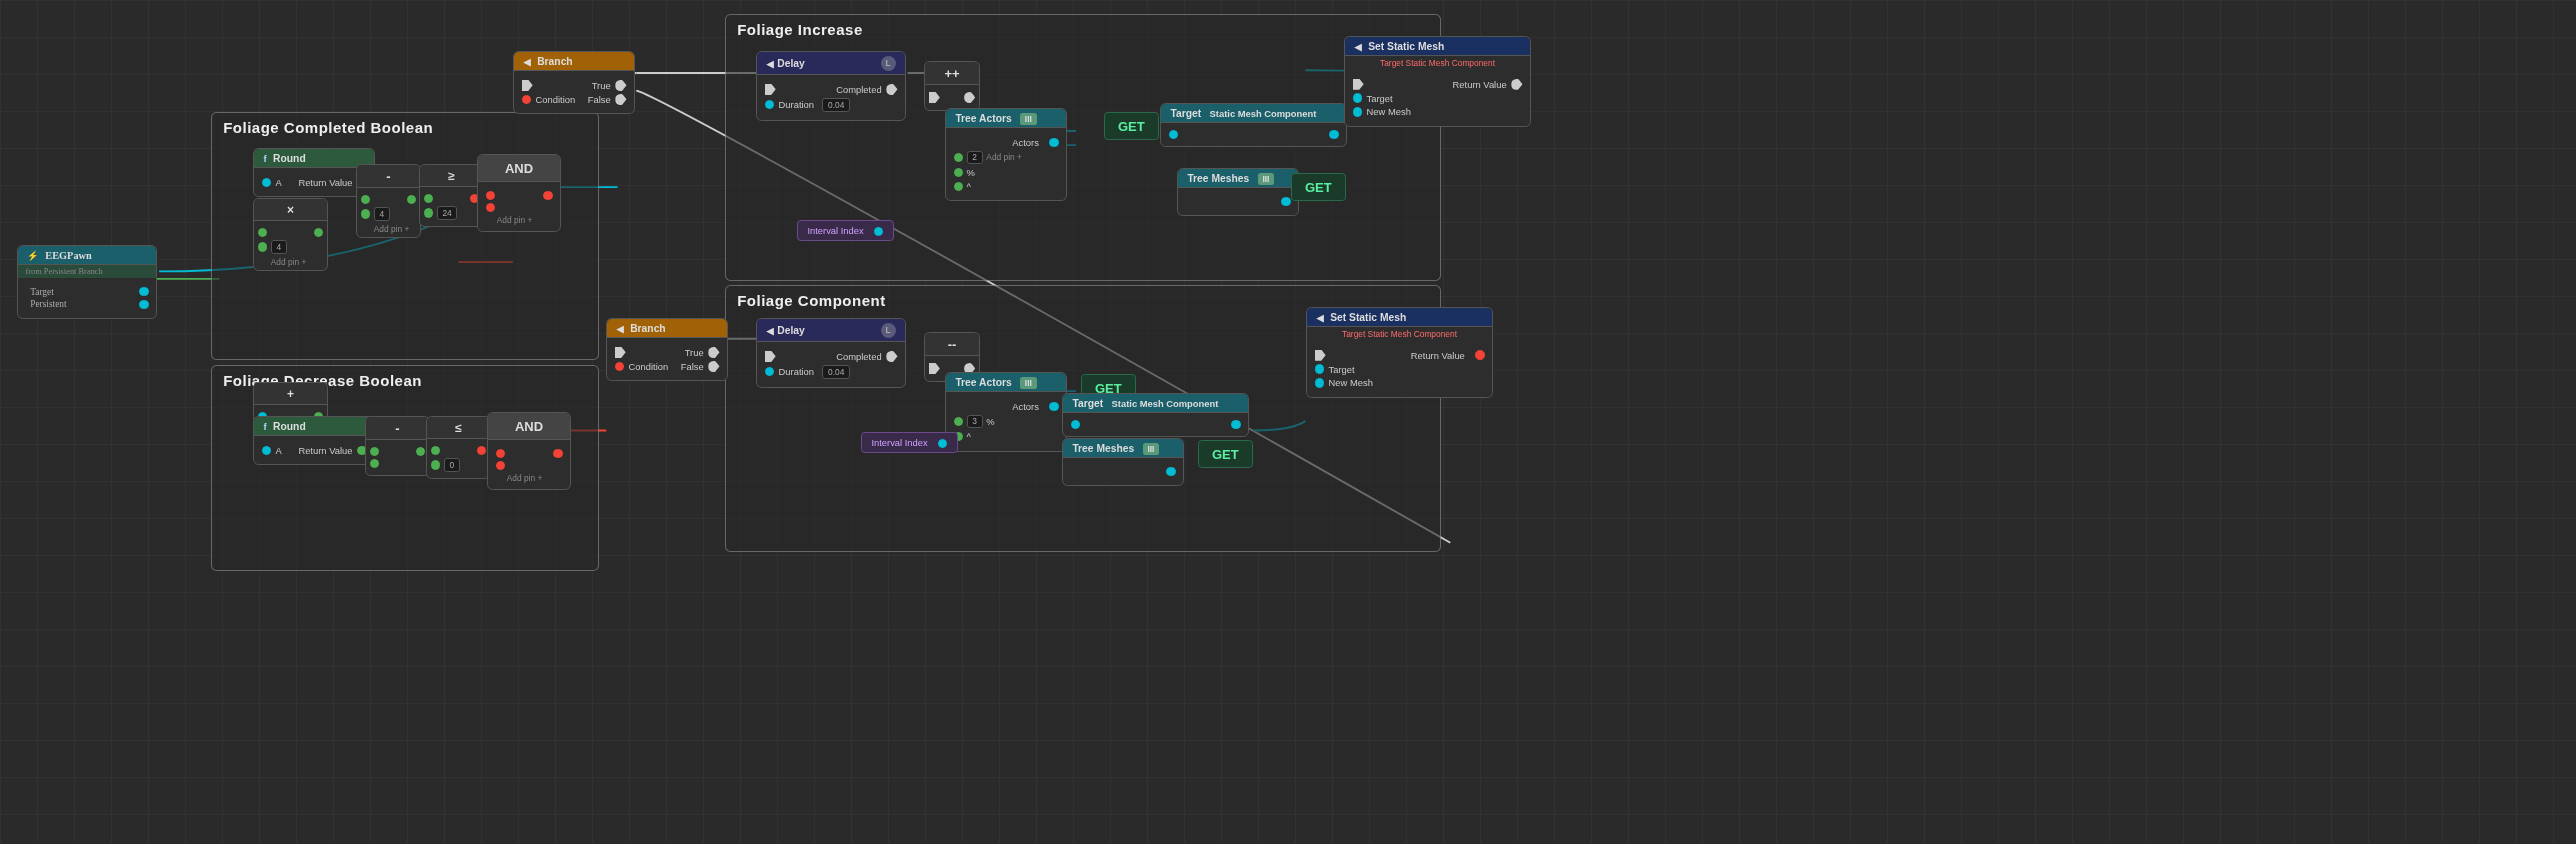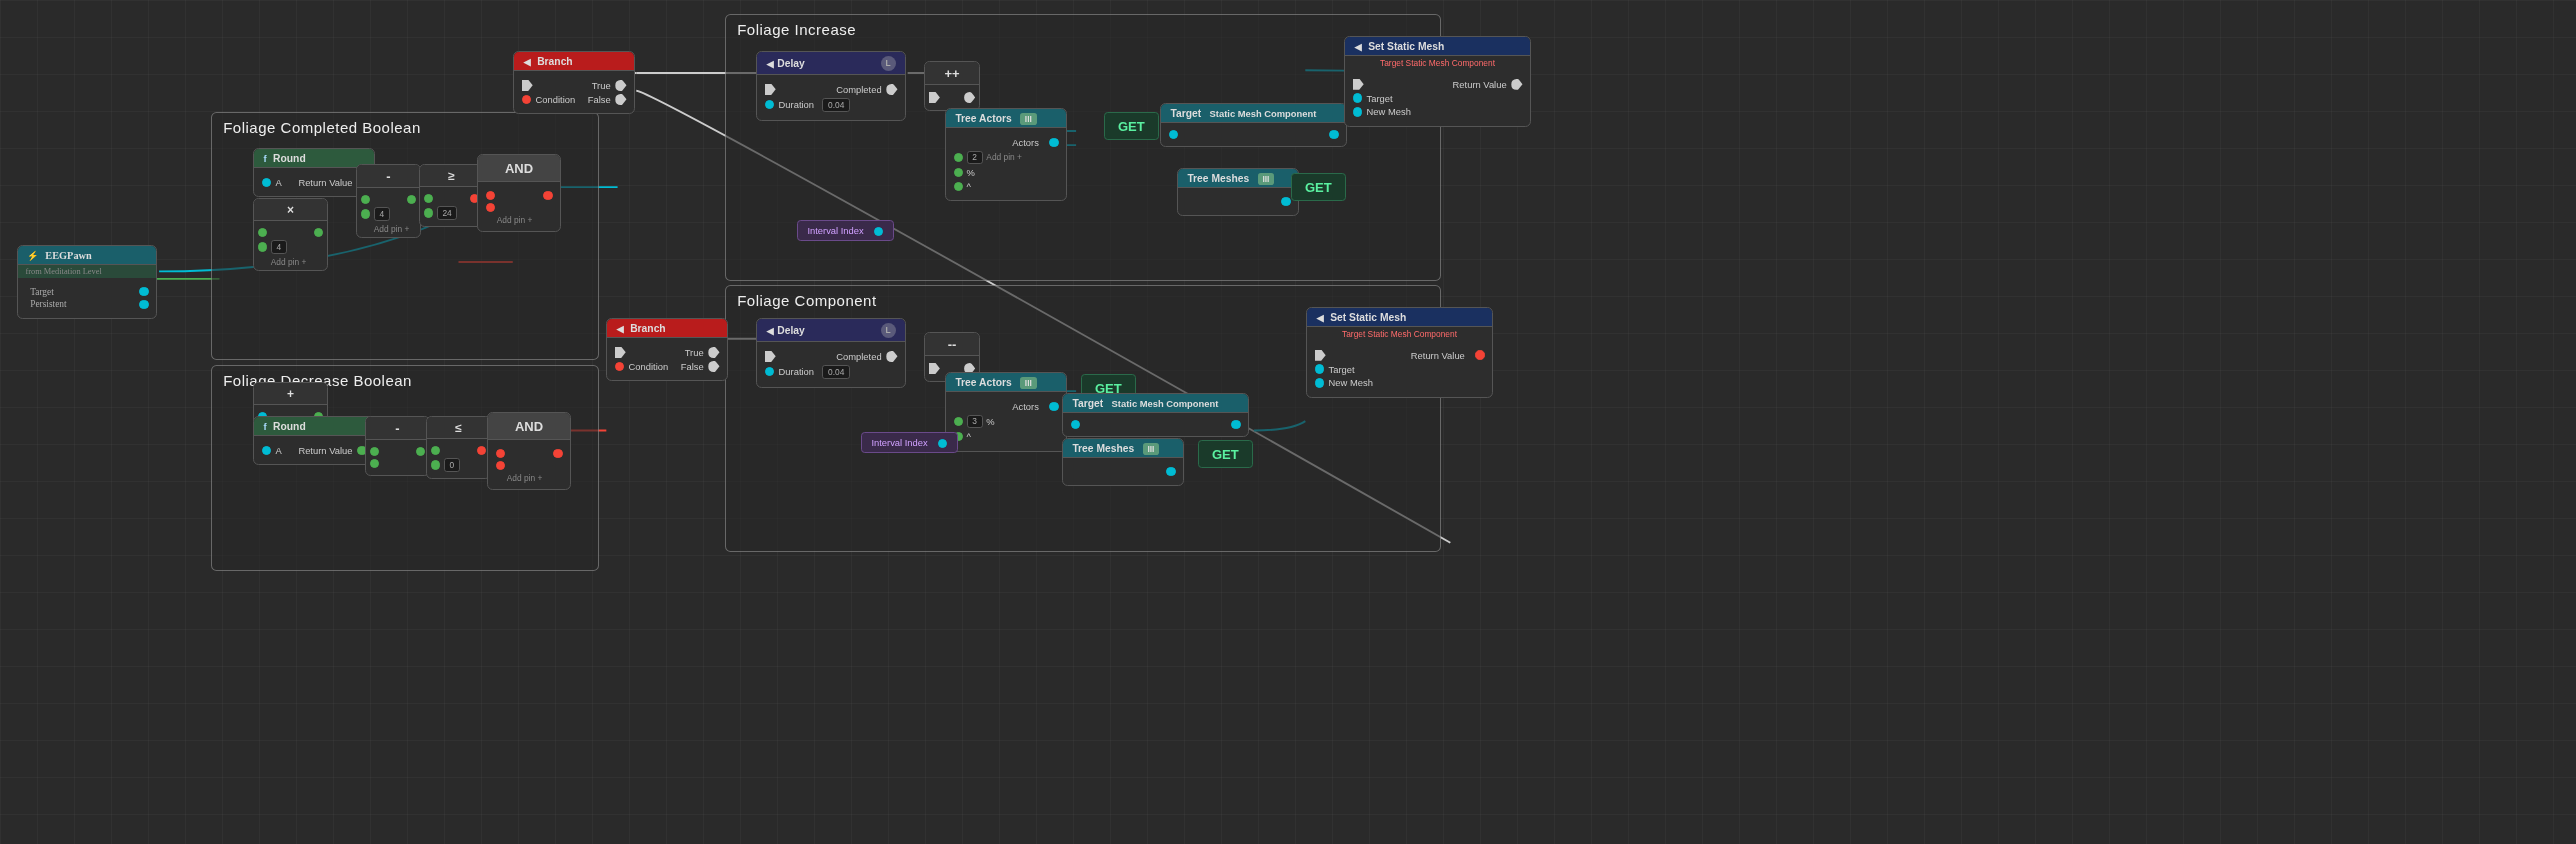--- a/index.html
+++ b/index.html
@@ -96,21 +96,21 @@
     .bp-comment {
       position: absolute;
       border: 1.9px solid rgba(255,255,255,0.3);
       border-radius: 5.6px;
       background: rgba(40,40,40,0.6);
     }
 
     .bp-comment-title {
       padding: 5.6px 11.2px;
       font-size: 15px;
-      font-weight: normal;
+      font-weight: bold;
       color: #eee;
       letter-spacing: 0.5px;
     }
 
     
     svg.connections {
       position: absolute;
       top: 0; left: 0;
       width: 100%; height: 100%;
       pointer-events: none;
@@ -133,21 +133,21 @@
       color: #5af0a0;
     }
 
     .eeg-node-header {
       background: #2a4a3a;
       padding: 2.8px 7.5px;
       font-size: 8.4px;
       color: #aaa;
     }
 
-    .branch-header { background: #b91c1c; }
+    .branch-header { background: #a16207; }
     .delay-header { background: #3a3a5a; }
     .set-mesh-header { background: #1a3a5a; }
 
     .interval-node {
       background: #3a2a4a;
       border: 0.9px solid #6a4a8a;
       border-radius: 3.7px;
       padding: 3.7px 9.4px;
       font-size: 9.4px;
       color: #d0a0ff;
@@ -211,21 +211,21 @@
 
 <div class="bp-comment" style="left:725px; top:285px; width:716px; height:267px;">
   <div class="bp-comment-title">Foliage Component</div>
 </div>
 
 <div class="bp-node" style="left:17px; top:245px; min-width:140px;font-family:Liberation Serif, serif;">
   <div class="bp-node-header node-teal-header">
     <span style="color:#6cf; font-size:9.4px;">⚡</span>
     <span style="margin-left:3.7px;">EEGPawn</span>
   </div>
-  <div class="eeg-node-header" style="color:#888; font-size:8.4px; padding:1.9px 7.5px;">from Meditation Level</div>
+  <div class="eeg-node-header" style="color:#888; font-size:8.4px; padding:1.9px 7.5px;">from Persistent Branch</div>
   <div class="bp-node-body">
     <div class="bp-pin-row">
       <span class="pin-label" style="color:#aaa;">Target</span>
       <span class="bp-pin teal" style="margin-left:auto;"></span>
     </div>
     <div class="bp-pin-row">
       <span class="pin-label" style="color:#aaa;">Persistent</span>
       <span class="bp-pin teal" style="margin-left:auto;"></span>
     </div>
   </div>

